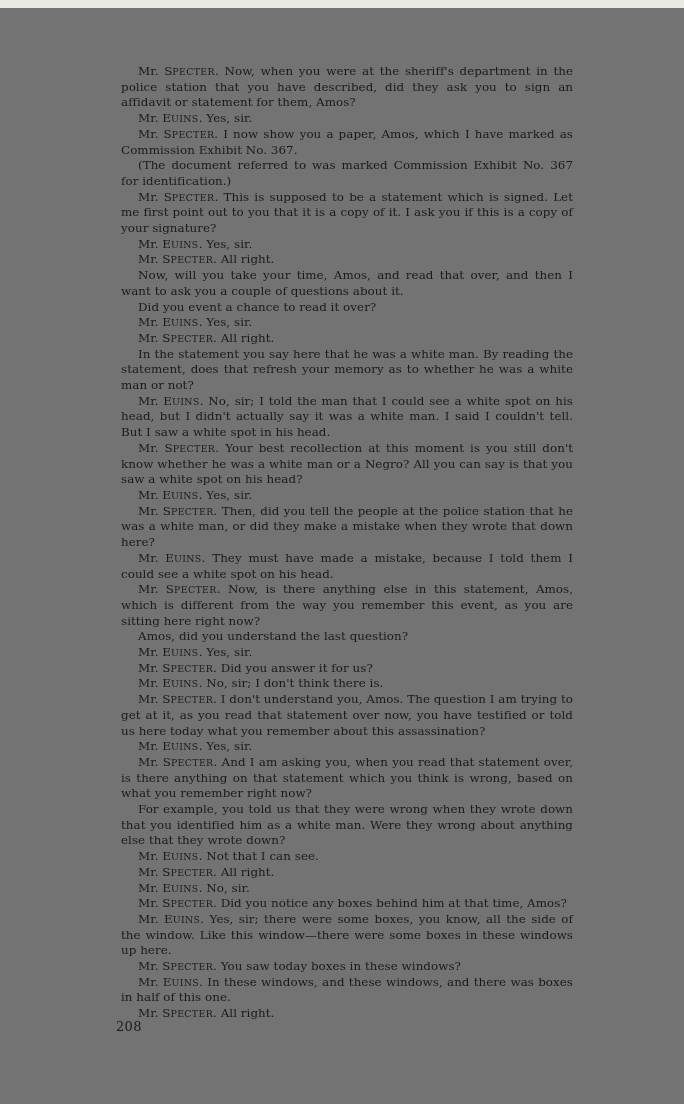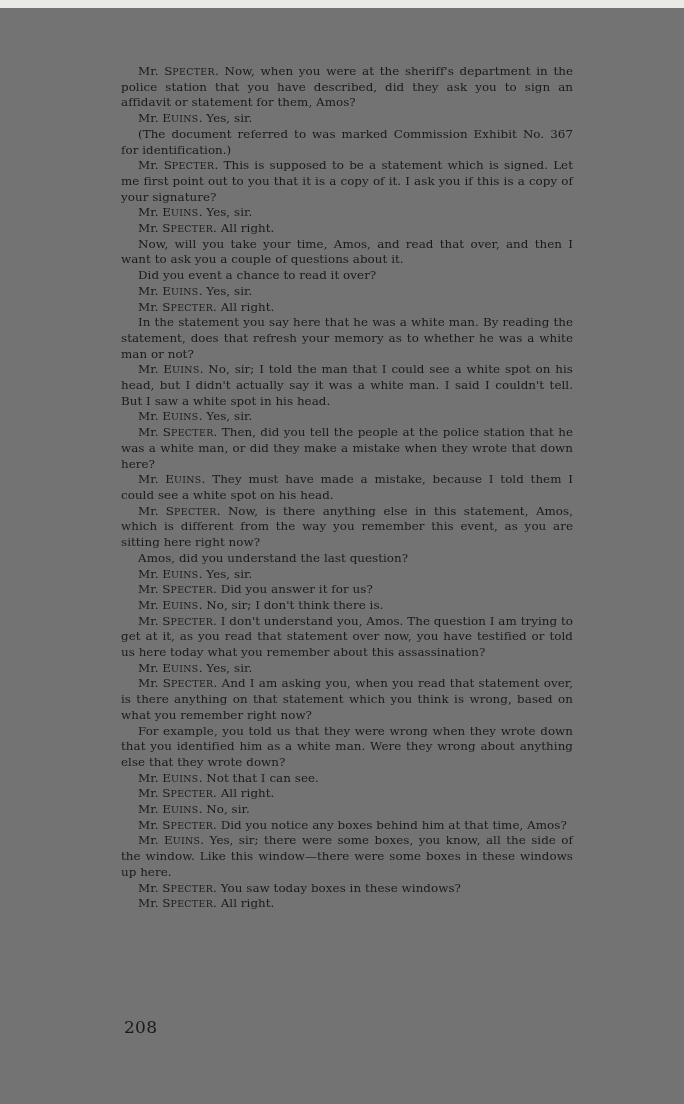--- a/index.html
+++ b/index.html
@@ -32,58 +32,61 @@
     margin: 0;
     text-indent: 17px;
   }
   .speaker-prefix { }
   .name-rest {
     font-size: 9.4px;
     letter-spacing: 0.35px;
   }
   .page-number {
     position: absolute;
-    left: 124px;
+    left: 116px;
     top: 1011px;
-    font-size: 17px;
+    font-size: 13px;
     line-height: 16px;
     letter-spacing: 0.3px;
   }
 </style>
 </head>
 <body>
 
 <div class="page">
   <div class="transcript">
       <p class="para"><span class="speaker-prefix">Mr. </span><span class="name-first">S</span><span class="name-rest">PECTER</span><span>. </span><span>Now, when you were at the sheriff's department in the police station that you have described, did they ask you to sign an affidavit or statement for them, Amos?</span></p>
       <p class="para"><span class="speaker-prefix">Mr. </span><span class="name-first">E</span><span class="name-rest">UINS</span><span>. </span><span>Yes, sir.</span></p>
+      <p class="para"><span class="speaker-prefix">Mr. </span><span class="name-first">S</span><span class="name-rest">PECTER</span><span>. </span><span>I now show you a paper, Amos, which I have marked as Commission Exhibit No. 367.</span></p>
       <p class="para"><span>(The document referred to was marked Commission Exhibit No. 367 for identification.)</span></p>
       <p class="para"><span class="speaker-prefix">Mr. </span><span class="name-first">S</span><span class="name-rest">PECTER</span><span>. </span><span>This is supposed to be a statement which is signed.  Let me first point out to you that it is a copy of it.  I ask you if this is a copy of your signature?</span></p>
       <p class="para"><span class="speaker-prefix">Mr. </span><span class="name-first">E</span><span class="name-rest">UINS</span><span>. </span><span>Yes, sir.</span></p>
       <p class="para"><span class="speaker-prefix">Mr. </span><span class="name-first">S</span><span class="name-rest">PECTER</span><span>. </span><span>All right.</span></p>
       <p class="para"><span>Now, will you take your time, Amos, and read that over, and then I want to ask you a couple of questions about it.</span></p>
       <p class="para"><span>Did you event a chance to read it over?</span></p>
       <p class="para"><span class="speaker-prefix">Mr. </span><span class="name-first">E</span><span class="name-rest">UINS</span><span>. </span><span>Yes, sir.</span></p>
       <p class="para"><span class="speaker-prefix">Mr. </span><span class="name-first">S</span><span class="name-rest">PECTER</span><span>. </span><span>All right.</span></p>
       <p class="para"><span>In the statement you say here that he was a white man.  By reading the statement, does that refresh your memory as to whether he was a white man or not?</span></p>
       <p class="para"><span class="speaker-prefix">Mr. </span><span class="name-first">E</span><span class="name-rest">UINS</span><span>. </span><span>No, sir; I told the man that I could see a white spot on his head, but I didn't actually say it was a white man.  I said I couldn't tell.  But I saw a white spot in his head.</span></p>
+      <p class="para"><span class="speaker-prefix">Mr. </span><span class="name-first">S</span><span class="name-rest">PECTER</span><span>. </span><span>Your best recollection at this moment is you still don't know whether he was a white man or a Negro?  All you can say is that you saw a white spot on his head?</span></p>
       <p class="para"><span class="speaker-prefix">Mr. </span><span class="name-first">E</span><span class="name-rest">UINS</span><span>. </span><span>Yes, sir.</span></p>
       <p class="para"><span class="speaker-prefix">Mr. </span><span class="name-first">S</span><span class="name-rest">PECTER</span><span>. </span><span>Then, did you tell the people at the police station that he was a white man, or did they make a mistake when they wrote that down here?</span></p>
       <p class="para"><span class="speaker-prefix">Mr. </span><span class="name-first">E</span><span class="name-rest">UINS</span><span>. </span><span>They must have made a mistake, because I told them I could see a white spot on his head.</span></p>
       <p class="para"><span class="speaker-prefix">Mr. </span><span class="name-first">S</span><span class="name-rest">PECTER</span><span>. </span><span>Now, is there anything else in this statement, Amos, which is different from the way you remember this event, as you are sitting here right now?</span></p>
       <p class="para"><span>Amos, did you understand the last question?</span></p>
       <p class="para"><span class="speaker-prefix">Mr. </span><span class="name-first">E</span><span class="name-rest">UINS</span><span>. </span><span>Yes, sir.</span></p>
       <p class="para"><span class="speaker-prefix">Mr. </span><span class="name-first">S</span><span class="name-rest">PECTER</span><span>. </span><span>Did you answer it for us?</span></p>
       <p class="para"><span class="speaker-prefix">Mr. </span><span class="name-first">E</span><span class="name-rest">UINS</span><span>. </span><span>No, sir; I don't think there is.</span></p>
       <p class="para"><span class="speaker-prefix">Mr. </span><span class="name-first">S</span><span class="name-rest">PECTER</span><span>. </span><span>I don't understand you, Amos.  The question I am trying to get at it, as you read that statement over now, you have testified or told us here today what you remember about this assassination?</span></p>
       <p class="para"><span class="speaker-prefix">Mr. </span><span class="name-first">E</span><span class="name-rest">UINS</span><span>. </span><span>Yes, sir.</span></p>
       <p class="para"><span class="speaker-prefix">Mr. </span><span class="name-first">S</span><span class="name-rest">PECTER</span><span>. </span><span>And I am asking you, when you read that statement over, is there anything on that statement which you think is wrong, based on what you remember right now?</span></p>
       <p class="para"><span>For example, you told us that they were wrong when they wrote down that you identified him as a white man.  Were they wrong about anything else that they wrote down?</span></p>
       <p class="para"><span class="speaker-prefix">Mr. </span><span class="name-first">E</span><span class="name-rest">UINS</span><span>. </span><span>Not that I can see.</span></p>
       <p class="para"><span class="speaker-prefix">Mr. </span><span class="name-first">S</span><span class="name-rest">PECTER</span><span>. </span><span>All right.</span></p>
       <p class="para"><span class="speaker-prefix">Mr. </span><span class="name-first">E</span><span class="name-rest">UINS</span><span>. </span><span>No, sir.</span></p>
       <p class="para"><span class="speaker-prefix">Mr. </span><span class="name-first">S</span><span class="name-rest">PECTER</span><span>. </span><span>Did you notice any boxes behind him at that time, Amos?</span></p>
       <p class="para"><span class="speaker-prefix">Mr. </span><span class="name-first">E</span><span class="name-rest">UINS</span><span>. </span><span>Yes, sir; there were some boxes, you know, all the side of the window.  Like this window—there were some boxes in these windows up here.</span></p>
       <p class="para"><span class="speaker-prefix">Mr. </span><span class="name-first">S</span><span class="name-rest">PECTER</span><span>. </span><span>You saw today boxes in these windows?</span></p>
+      <p class="para"><span class="speaker-prefix">Mr. </span><span class="name-first">E</span><span class="name-rest">UINS</span><span>. </span><span>In these windows, and these windows, and there was boxes in half of this one.</span></p>
       <p class="para"><span class="speaker-prefix">Mr. </span><span class="name-first">S</span><span class="name-rest">PECTER</span><span>. </span><span>All right.</span></p>
     </div>
   <div class="page-number">208</div>
 </div>
 
 </body></html>

